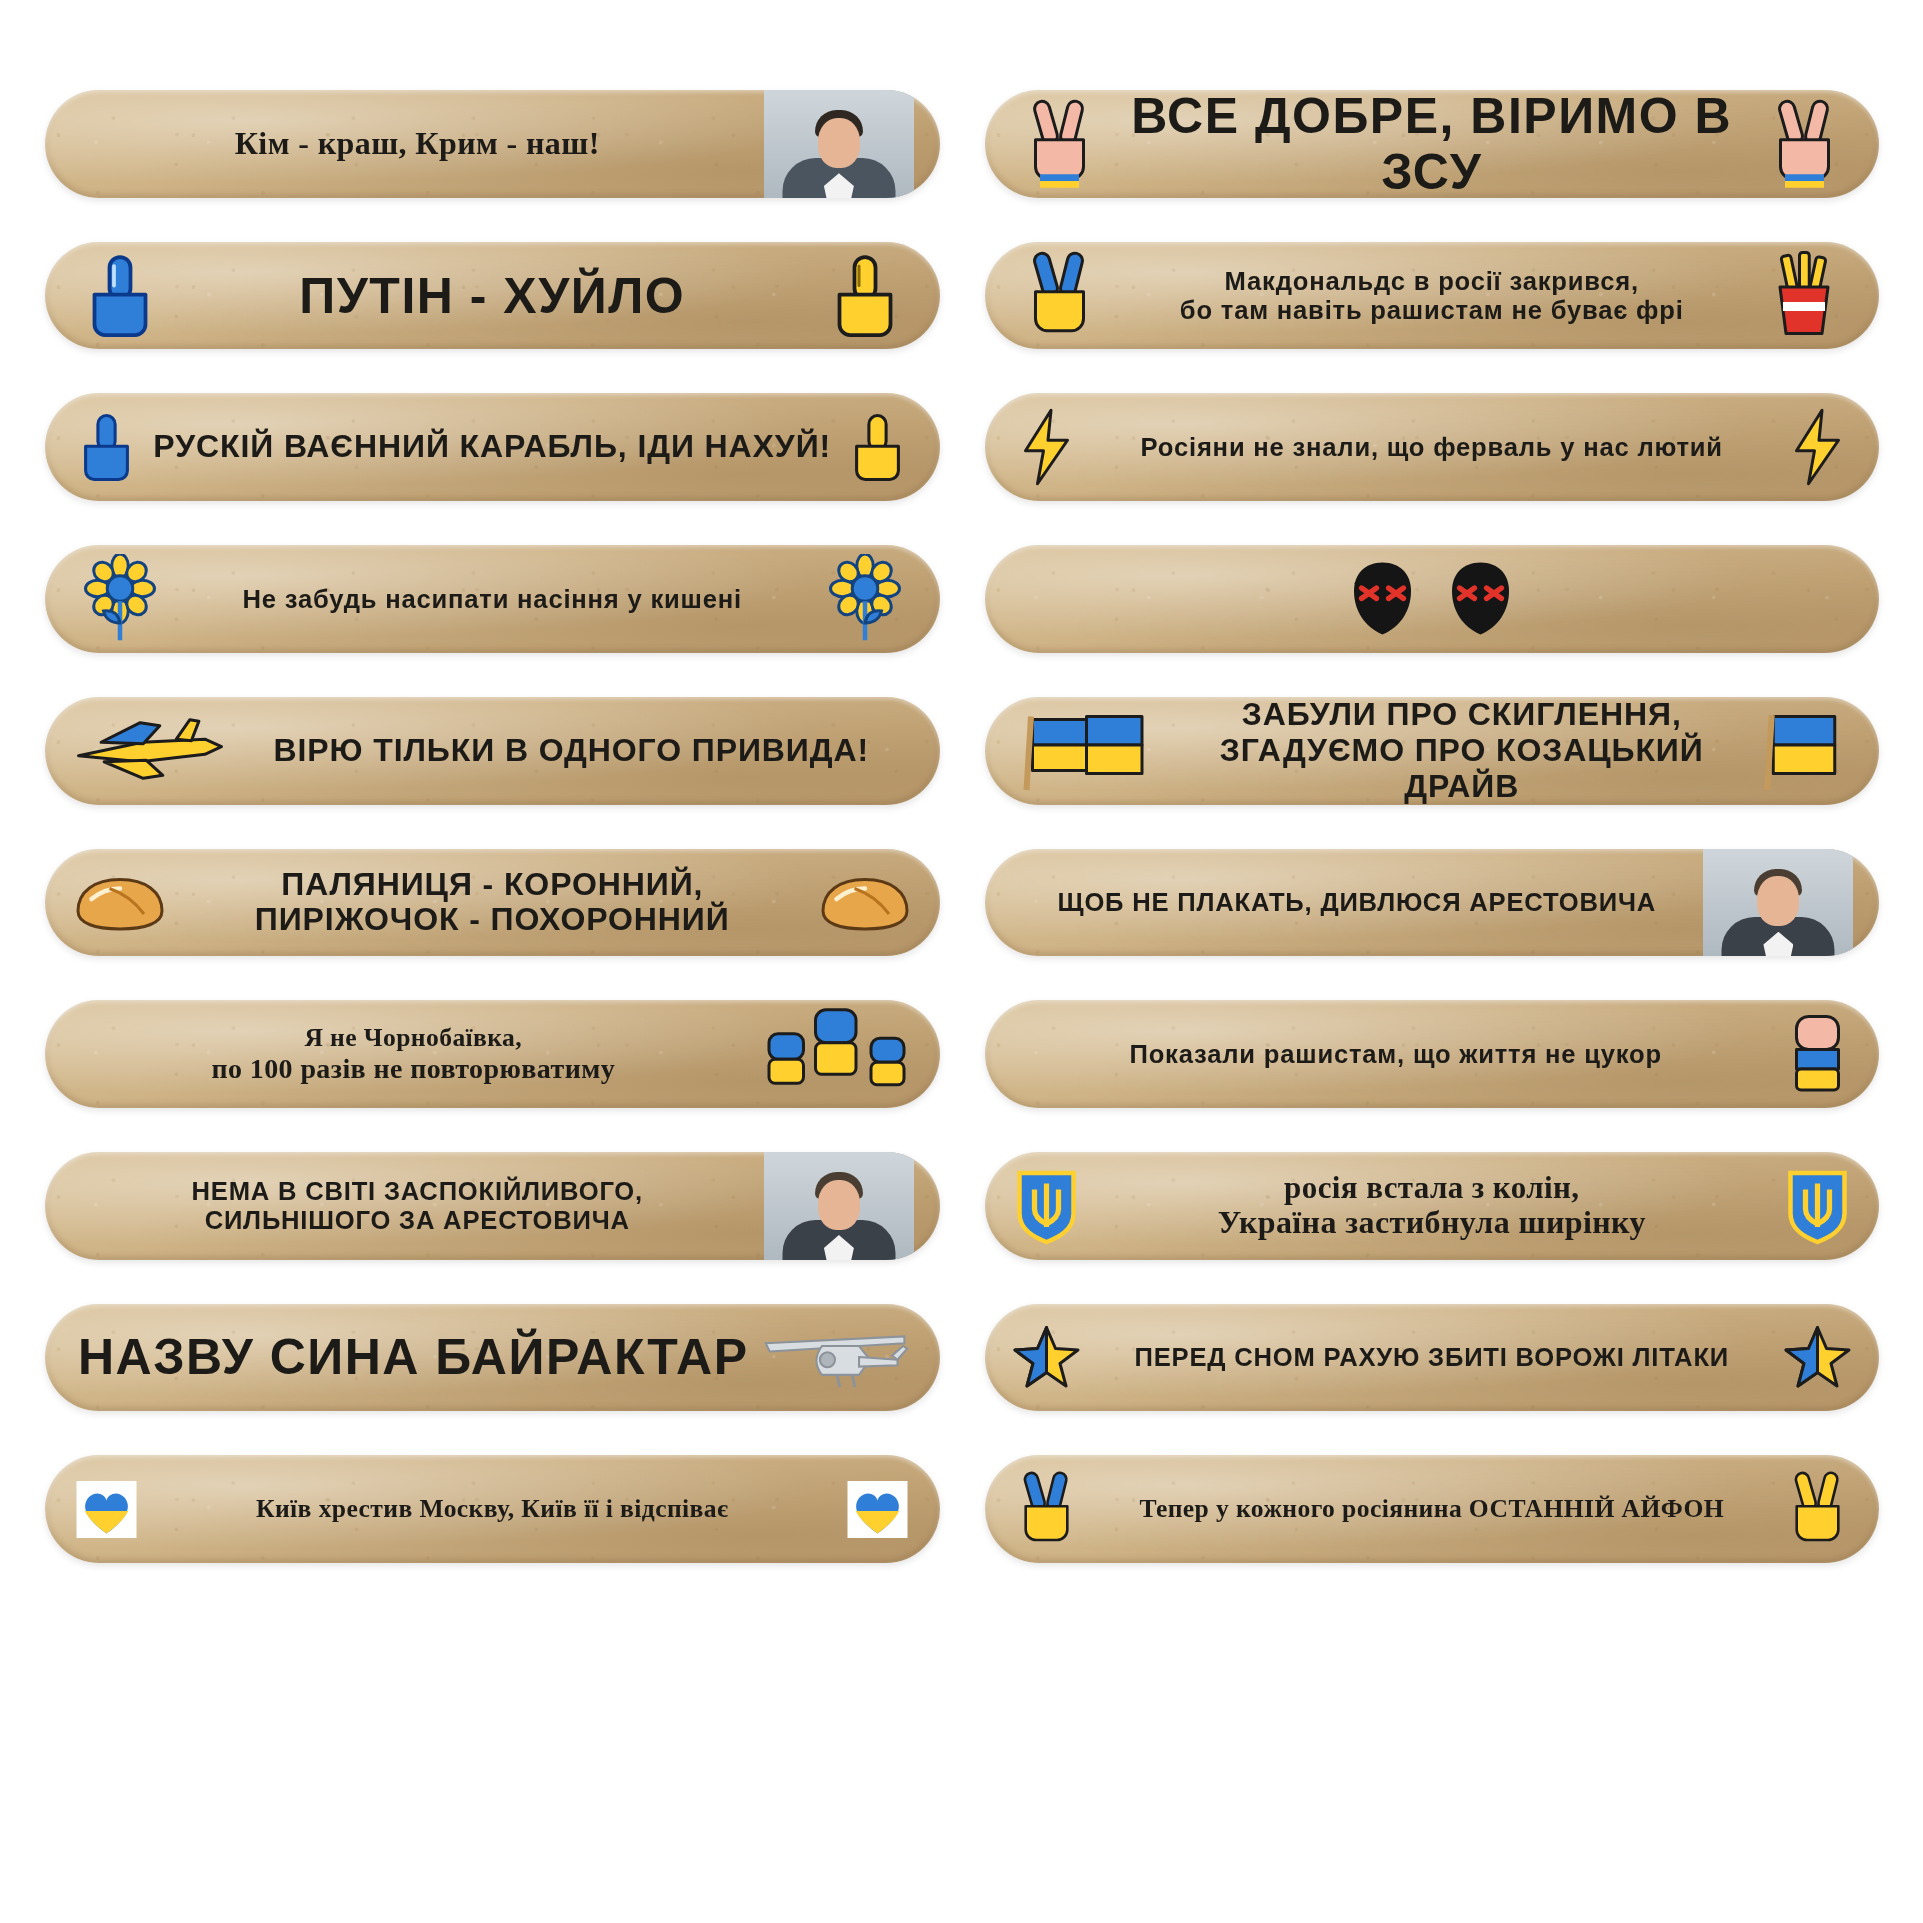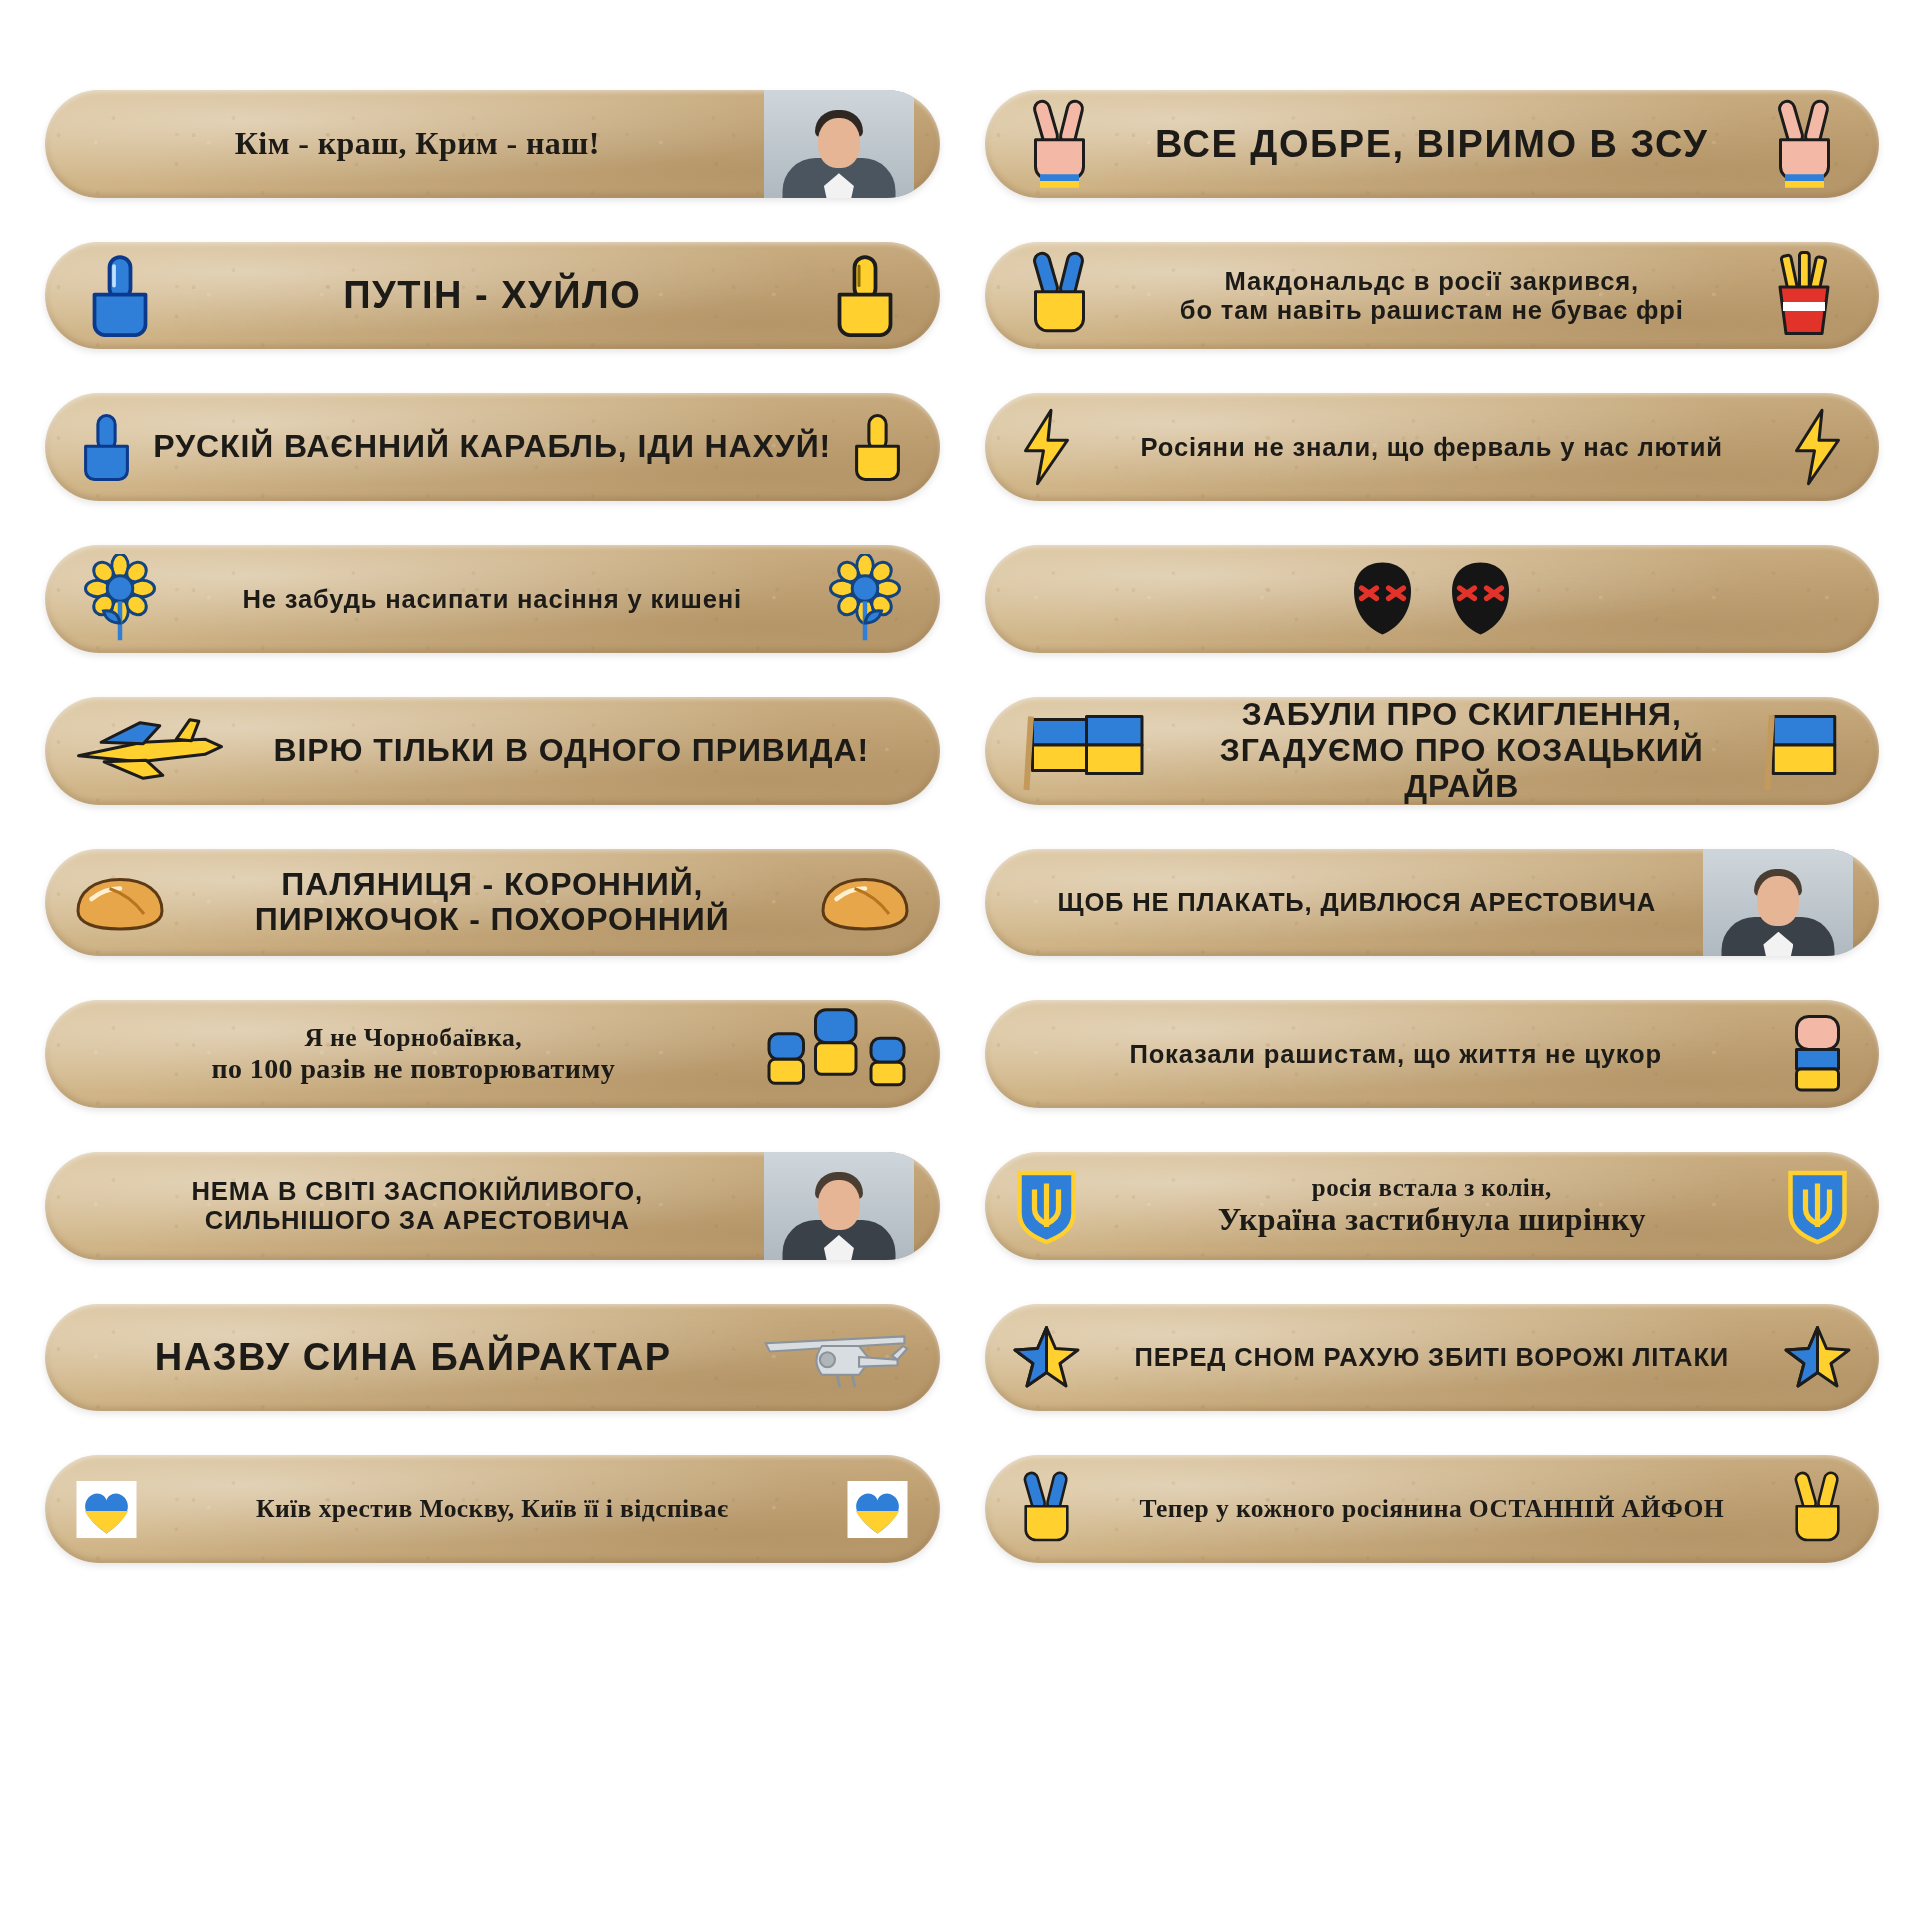--- a/index.html
+++ b/index.html
@@ -68,21 +68,21 @@
     position: relative;
     z-index: 3;
     flex: 1 1 auto;
     text-align: center;
     color: #1d1b17;
     line-height: 1.12;
     letter-spacing: 0.4px;
     font-weight: 700;
     padding: 0 6px;
   }
-  .t-big { font-size: 38px; font-weight: 800; letter-spacing: 1.5px; }
+  .t-big { font-size: 50px; font-weight: 800; letter-spacing: 1.5px; }
   .t-med { font-size: 32px; font-weight: 800; letter-spacing: 0.9px; }
   .t-small { font-size: 25.6px; font-weight: 700; letter-spacing: 0.8px; }
   .serif { font-family: "Liberation Serif", serif; font-weight: 700; letter-spacing: 0.4px; }
   .line2 { display: block; }
 
   .slot {
     position: relative;
     z-index: 4;
     flex: 0 0 auto;
     width: 98px;
@@ -511,21 +511,21 @@
     </div>
 
     <div class="sticker">
       <div class="slot small">
         <svg class="ico" width="69" height="78" viewBox="0 0 92 104">
           <path d="M10 8h72v54c0 22-20 32-36 38C30 94 10 84 10 62z" fill="#2f7fd8" stroke="#ffd02e" stroke-width="6"></path>
           <path d="M46 22 v58 M30 30 v26 q0 12 16 20 M62 30 v26 q0 12 -16 20" stroke="#ffd02e" stroke-width="7" fill="none"></path>
         </svg>
       </div>
       <div class="sticker-text serif t-med">
-        <span class="line2" style="font-size:25px">росія встала з колін,</span>
+        <span class="line2" style="font-size:31px">росія встала з колін,</span>
         <span class="line2">Україна застибнула ширінку</span>
       </div>
       <div class="slot small">
         <svg class="ico" width="69" height="78" viewBox="0 0 92 104">
           <path d="M10 8h72v54c0 22-20 32-36 38C30 94 10 84 10 62z" fill="#2f7fd8" stroke="#ffd02e" stroke-width="6"></path>
           <path d="M46 22 v58 M30 30 v26 q0 12 16 20 M62 30 v26 q0 12 -16 20" stroke="#ffd02e" stroke-width="7" fill="none"></path>
         </svg>
       </div>
     </div>
 

